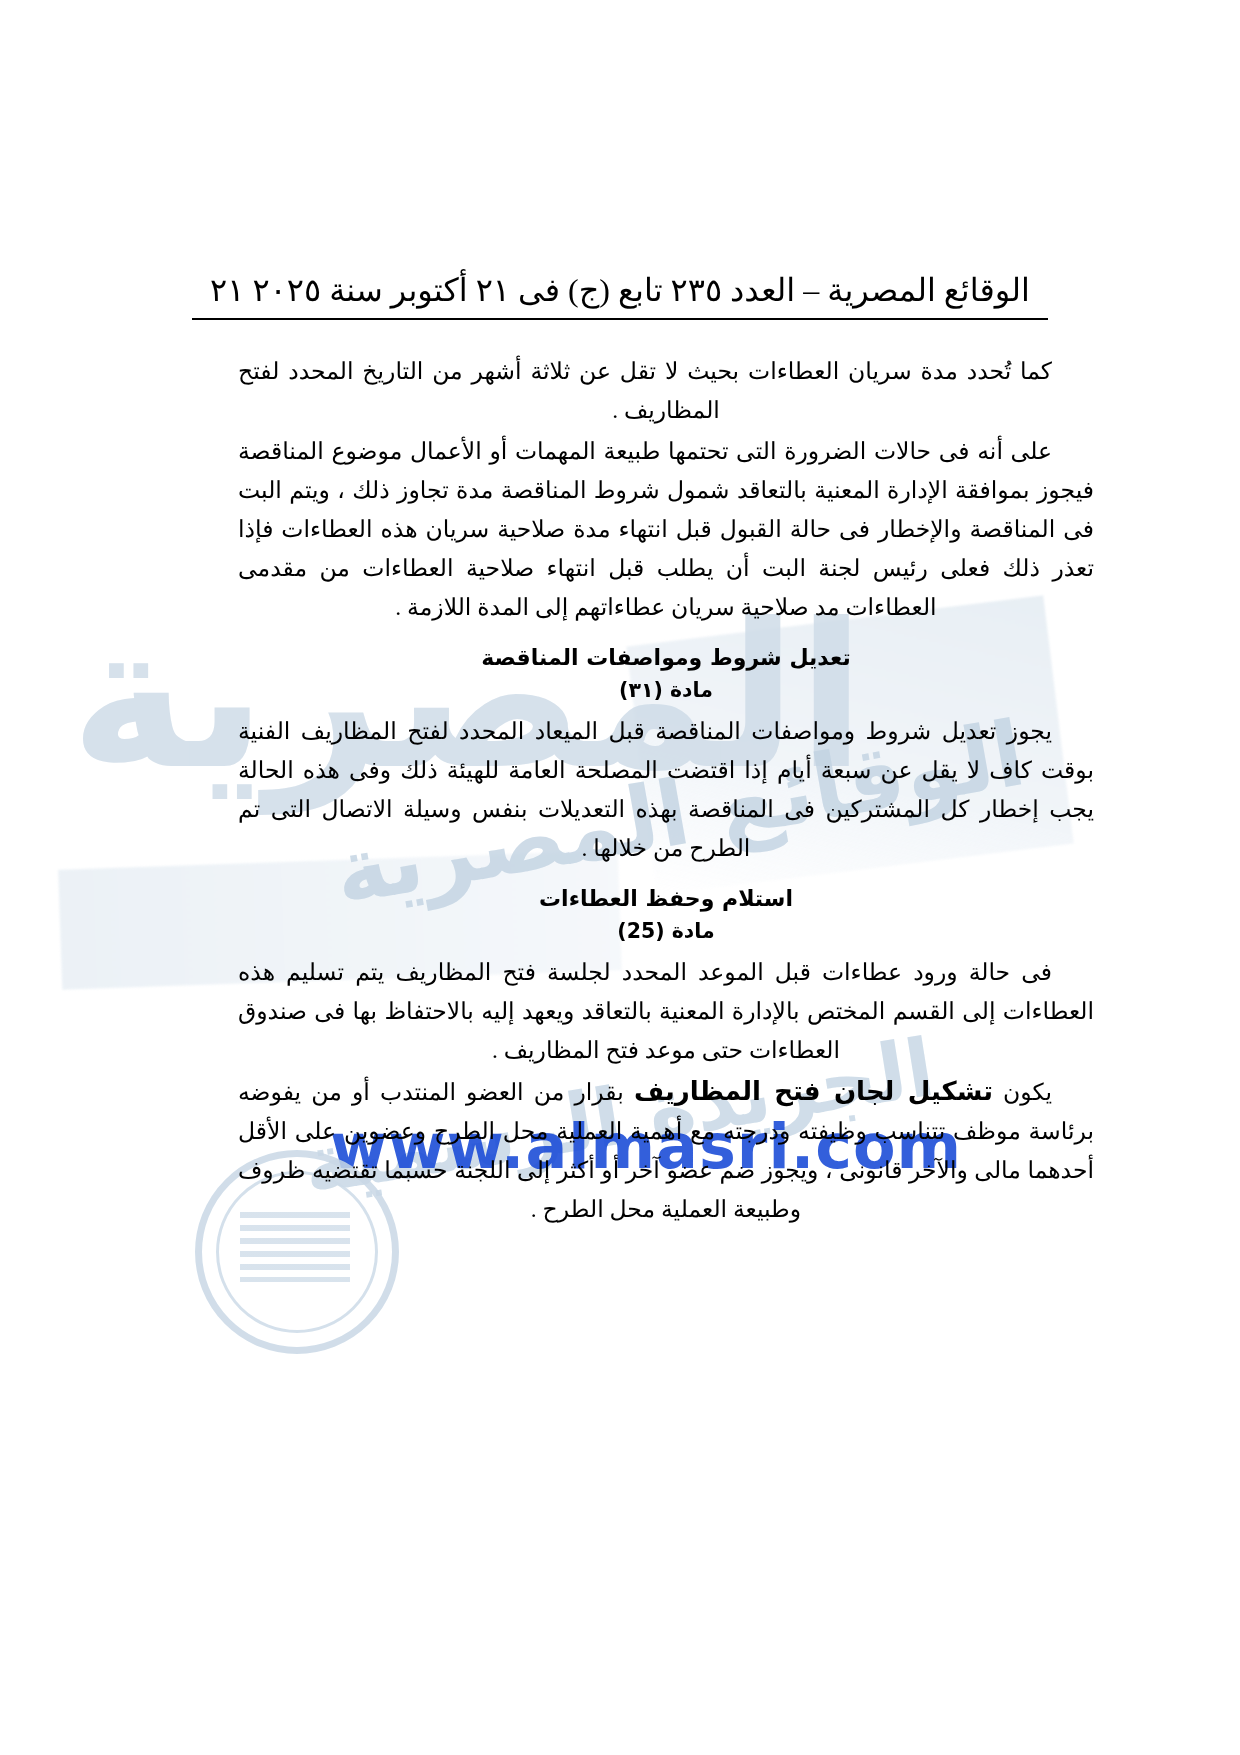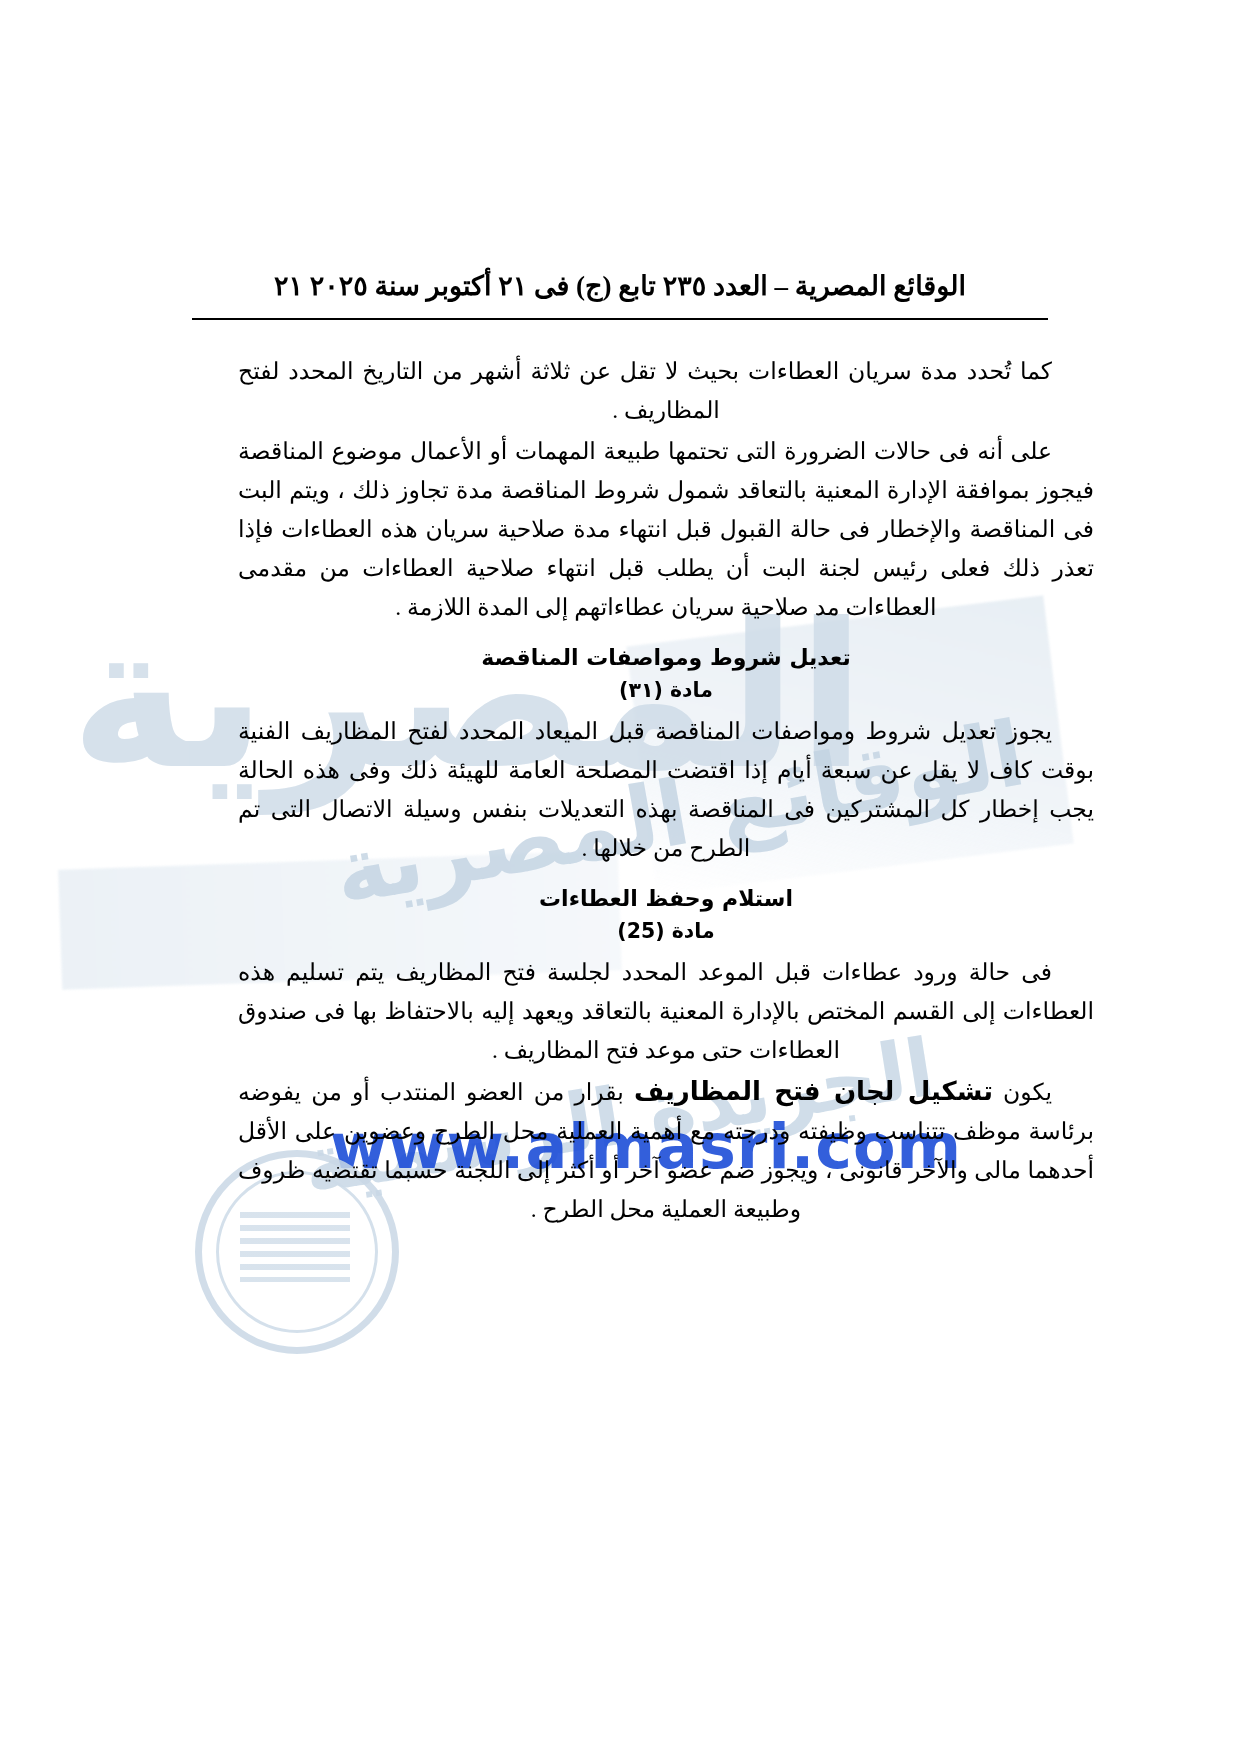--- a/index.html
+++ b/index.html
@@ -126,24 +126,23 @@
     position: relative;
     z-index: 2;
     padding: 0;
   }
   .header {
     position: absolute;
     top: 268px;
     left: 192px;
     width: 856px;
     text-align: center;
-    font-size: 27px;
+    font-size: 32px;
     line-height: 1.4;
     white-space: nowrap;
-    font-weight: bold;
   }
   .header-rule {
     position: absolute;
     top: 318px;
     left: 192px;
     width: 856px;
     height: 2px;
     background: #000;
   }
   .body {

